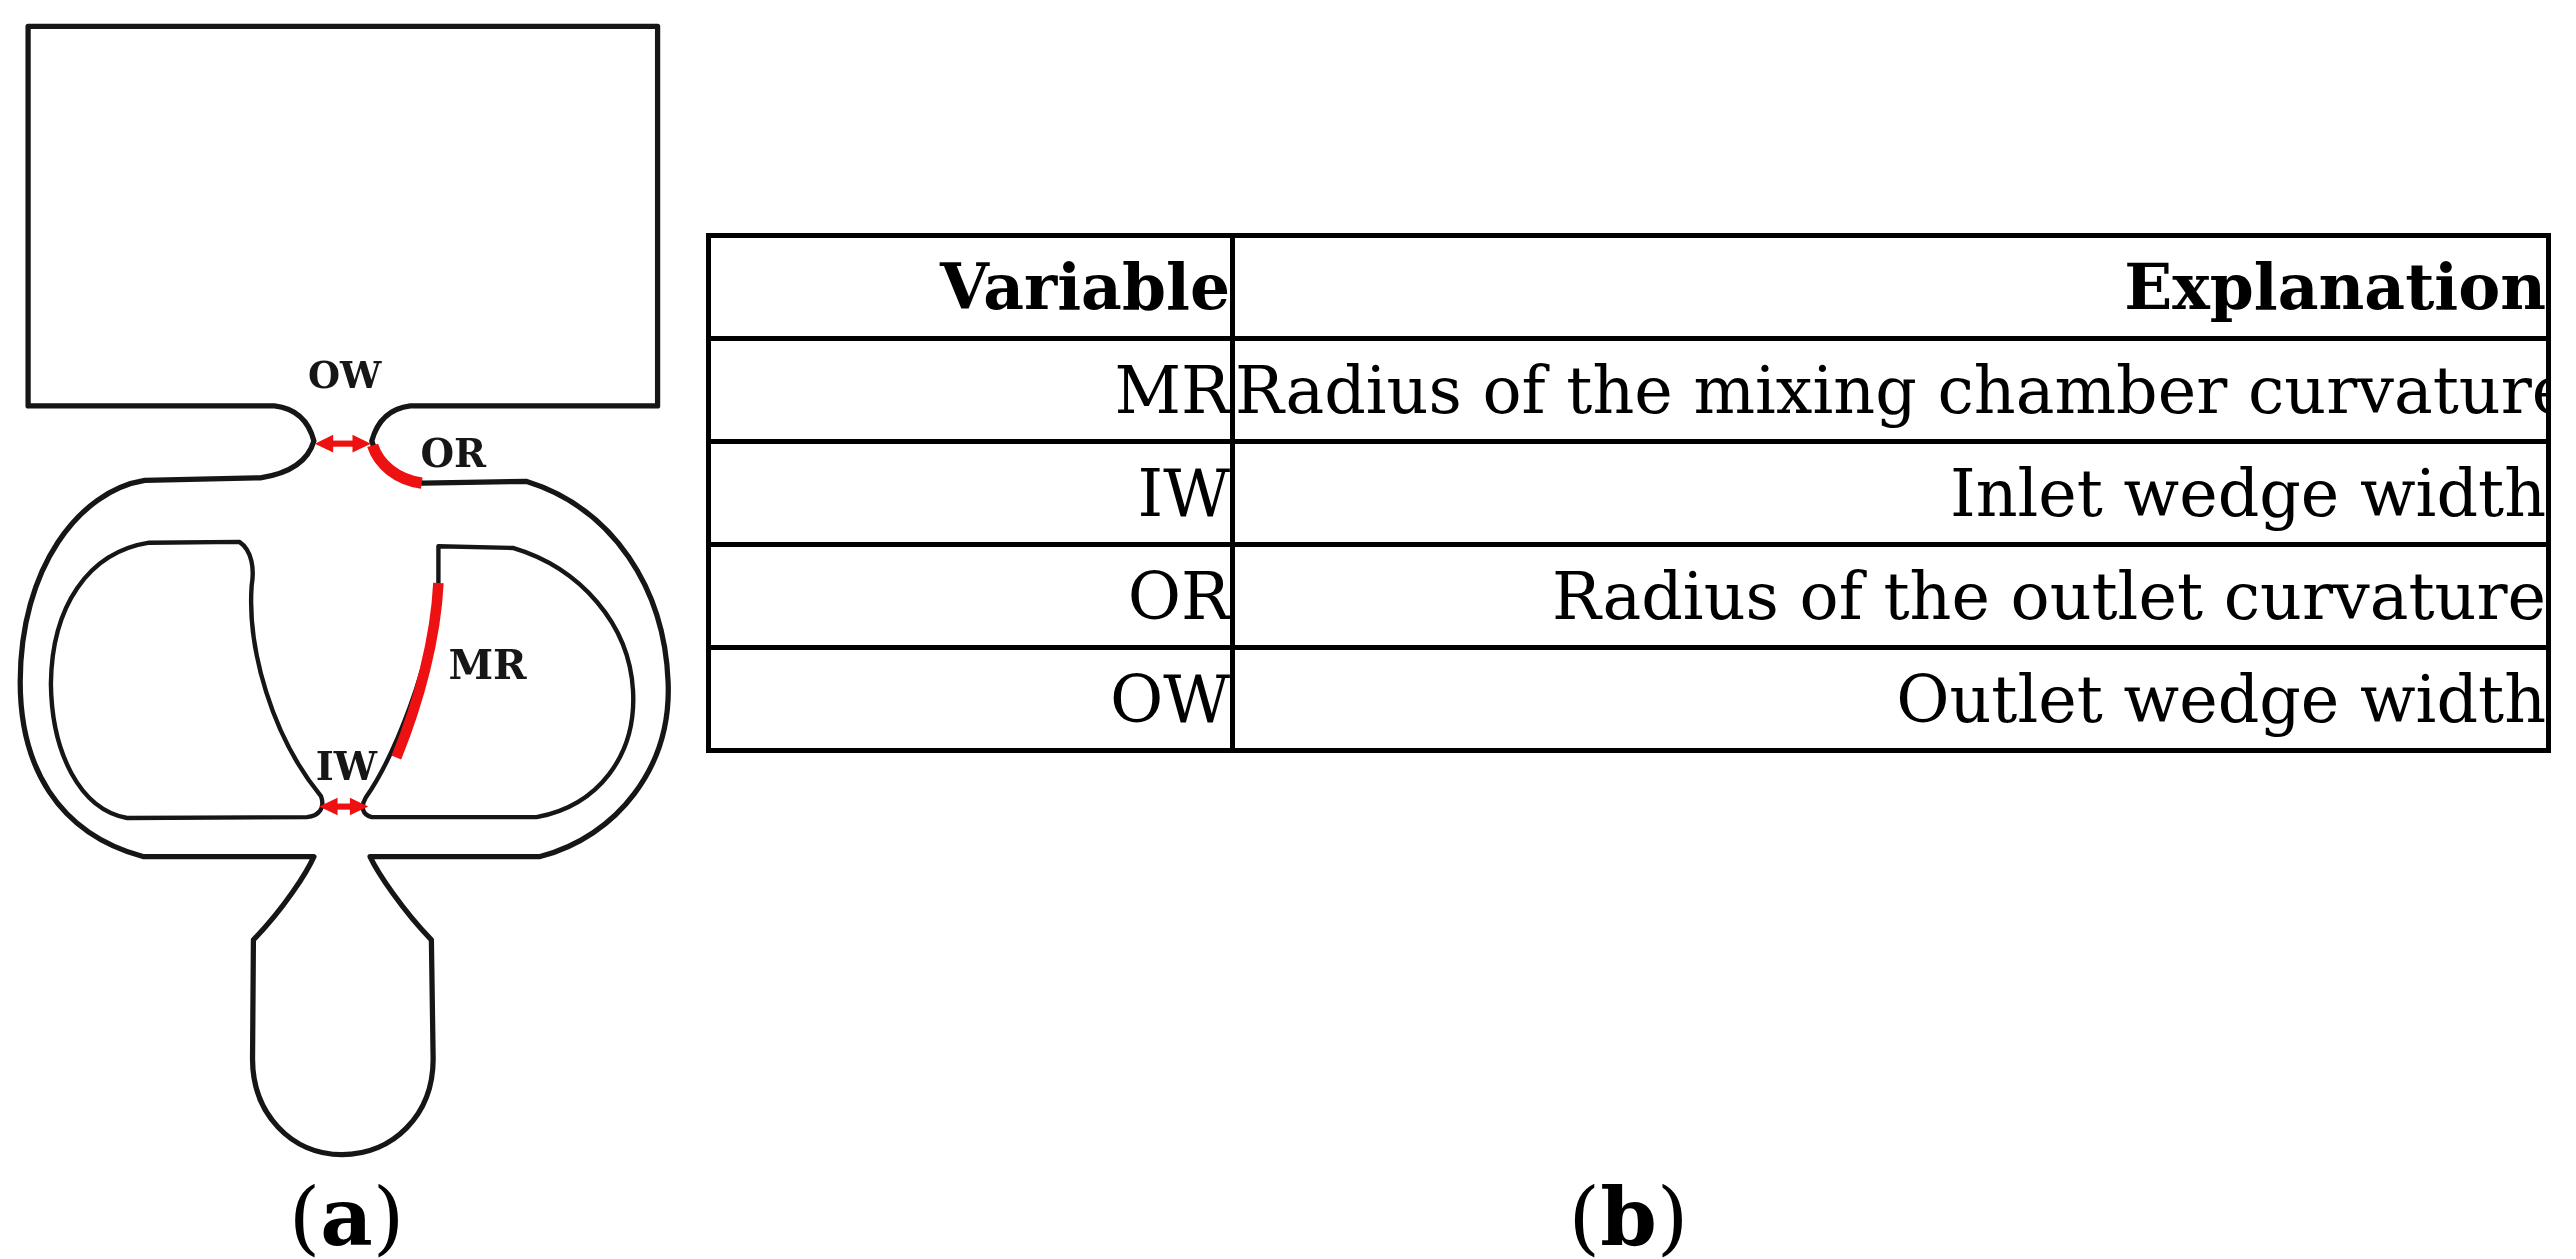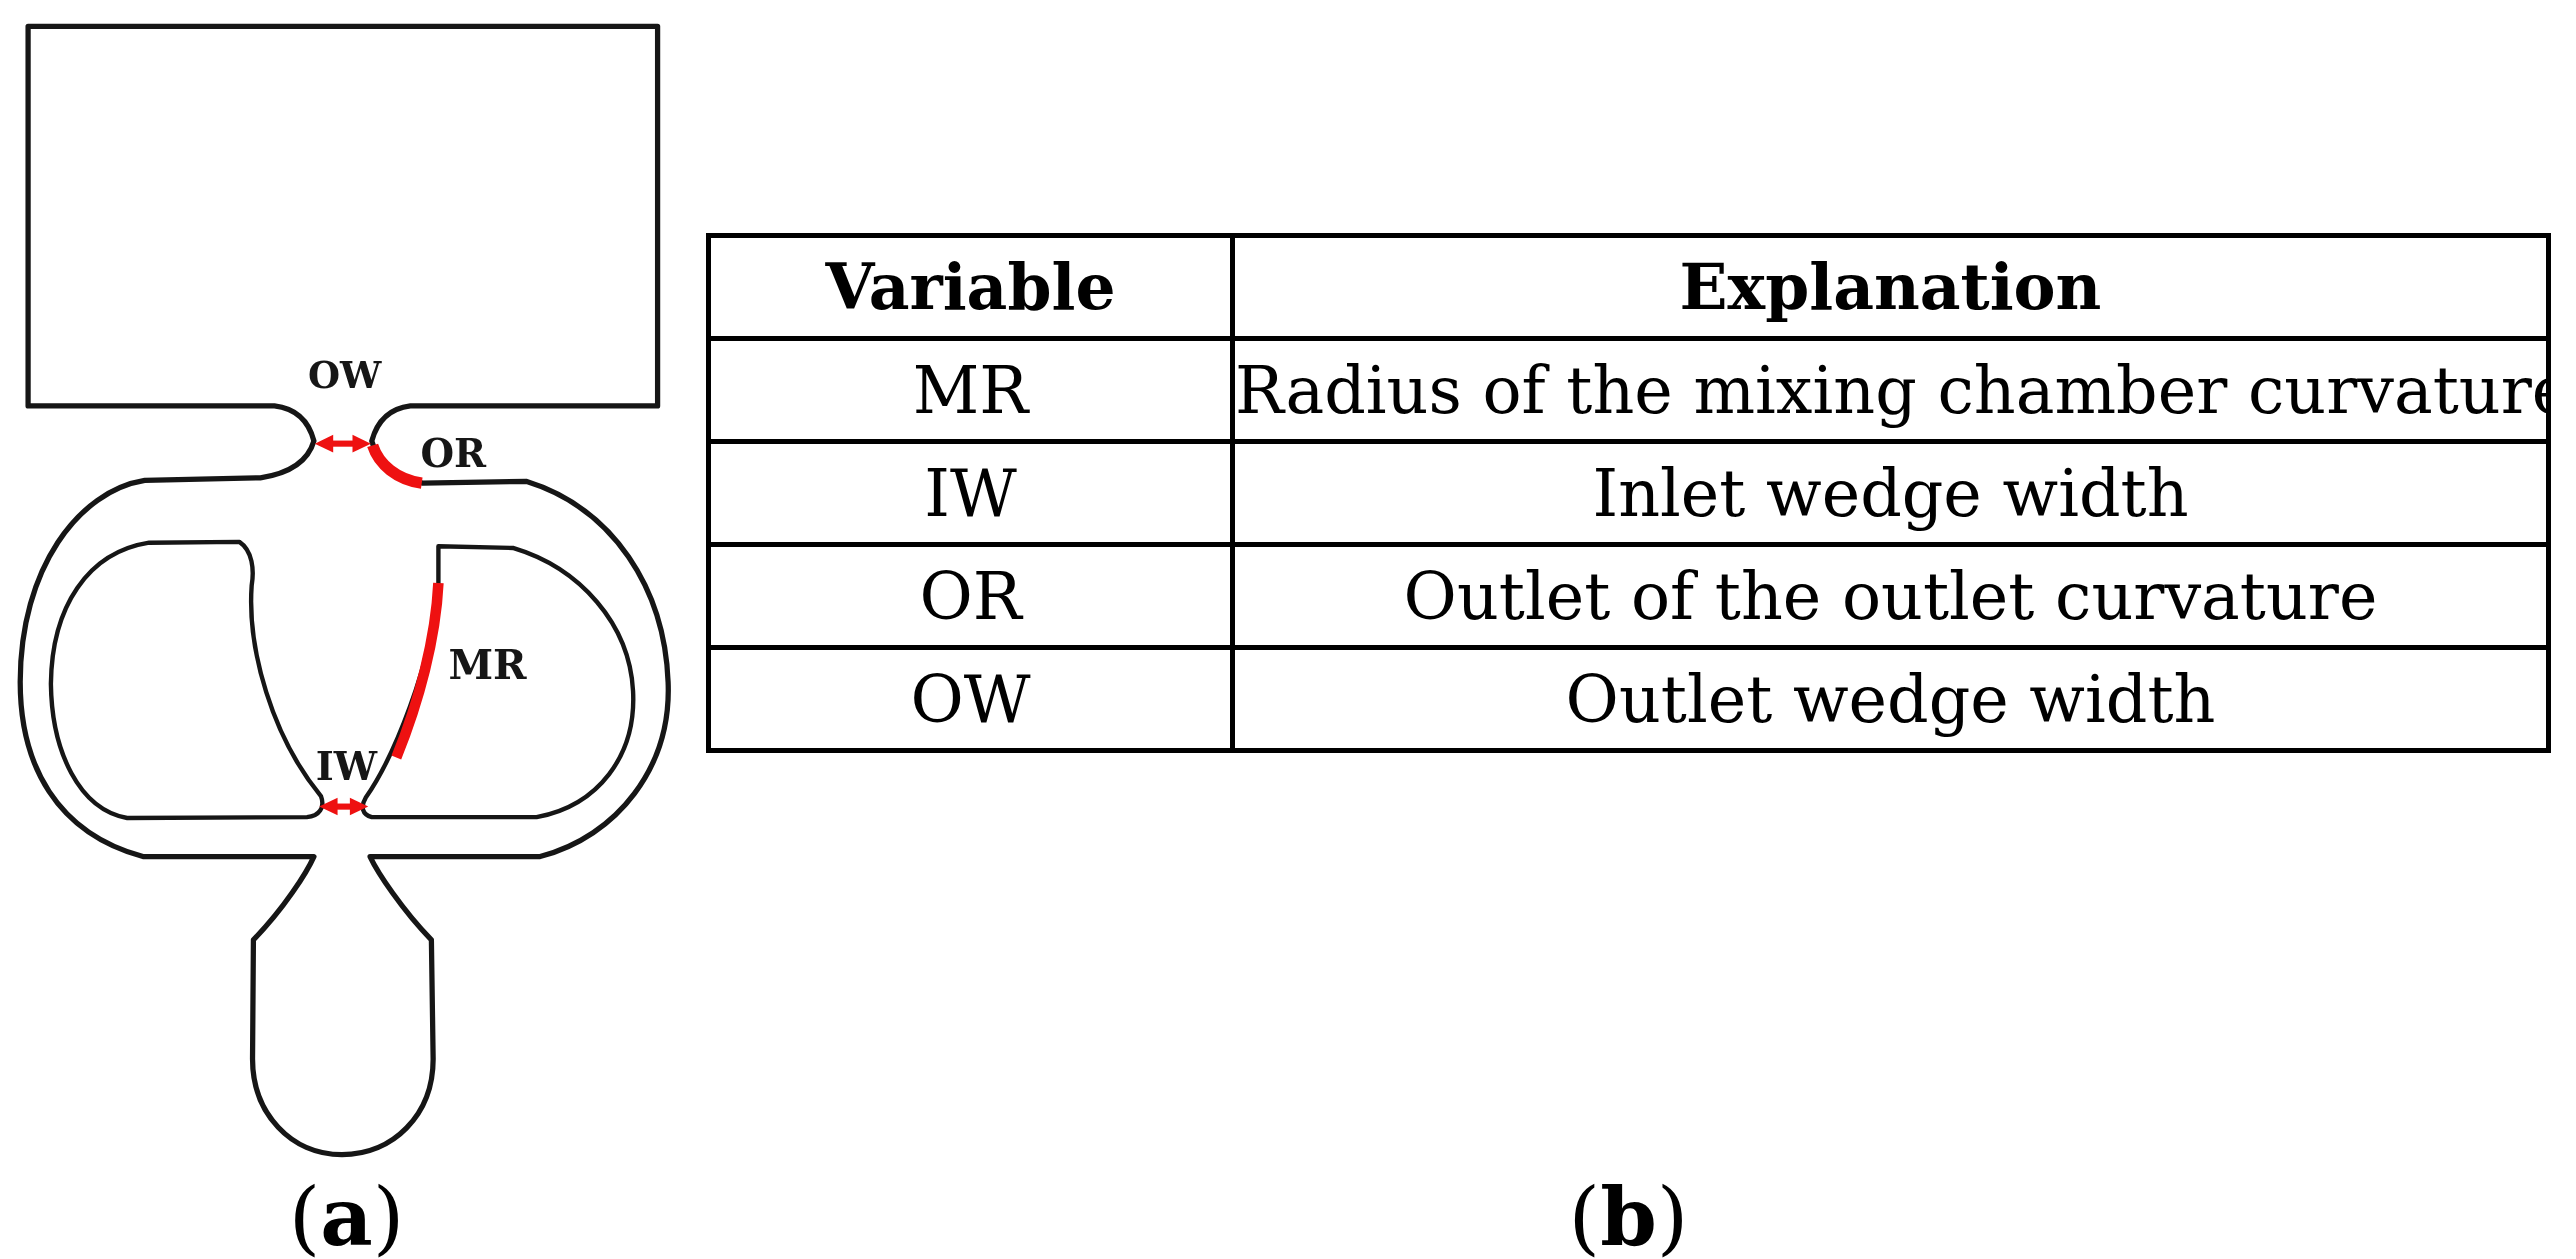--- a/index.html
+++ b/index.html
@@ -24,21 +24,21 @@
   
   .var-table{
     position:absolute;left:706px;top:233px;
     width:1845px;height:518px;
     border-collapse:collapse;table-layout:fixed;
     font-family:"DejaVu Serif",serif;
     color:#000;
   }
   .var-table td{
     border:5.3px solid #000;
-    text-align:center;vertical-align:middle;
+    text-align:right;vertical-align:middle;
     padding:0;overflow:hidden;white-space:nowrap;
   }
   .var-table .col-variable{width:519px;}
   .var-table tr{height:103px;}
   .var-table .hdr{font-weight:bold;font-size:63px;}
   .var-table .cell{font-size:65px;}
 
   
   .caption{
     position:absolute;top:1174px;height:86px;
@@ -127,21 +127,21 @@
       <tr>
         <td class="cell col-variable">MR</td>
         <td class="cell">Radius of the mixing chamber curvature</td>
       </tr>
       <tr>
         <td class="cell col-variable">IW</td>
         <td class="cell">Inlet wedge width</td>
       </tr>
       <tr>
         <td class="cell col-variable">OR</td>
-        <td class="cell">Outlet of the outlet curvature</td>
+        <td class="cell">Radius of the outlet curvature</td>
       </tr>
       <tr>
         <td class="cell col-variable">OW</td>
         <td class="cell">Outlet wedge width</td>
       </tr>
     </tbody>
   </table>
 
   <div class="caption caption-a"><span>(</span><span class="letter">a</span><span>)</span></div>
 

